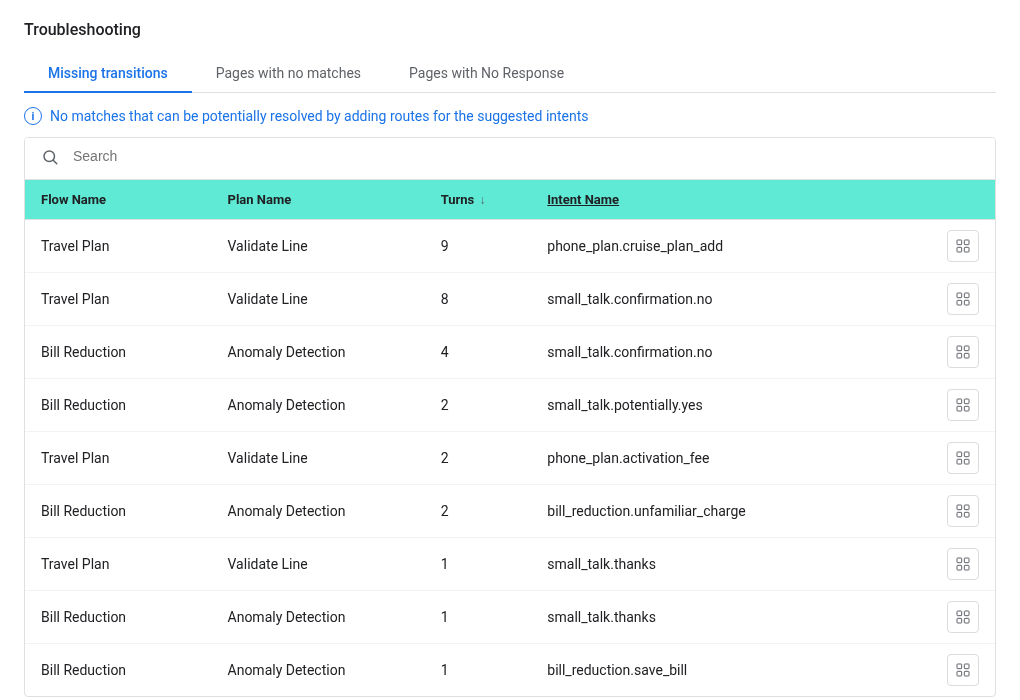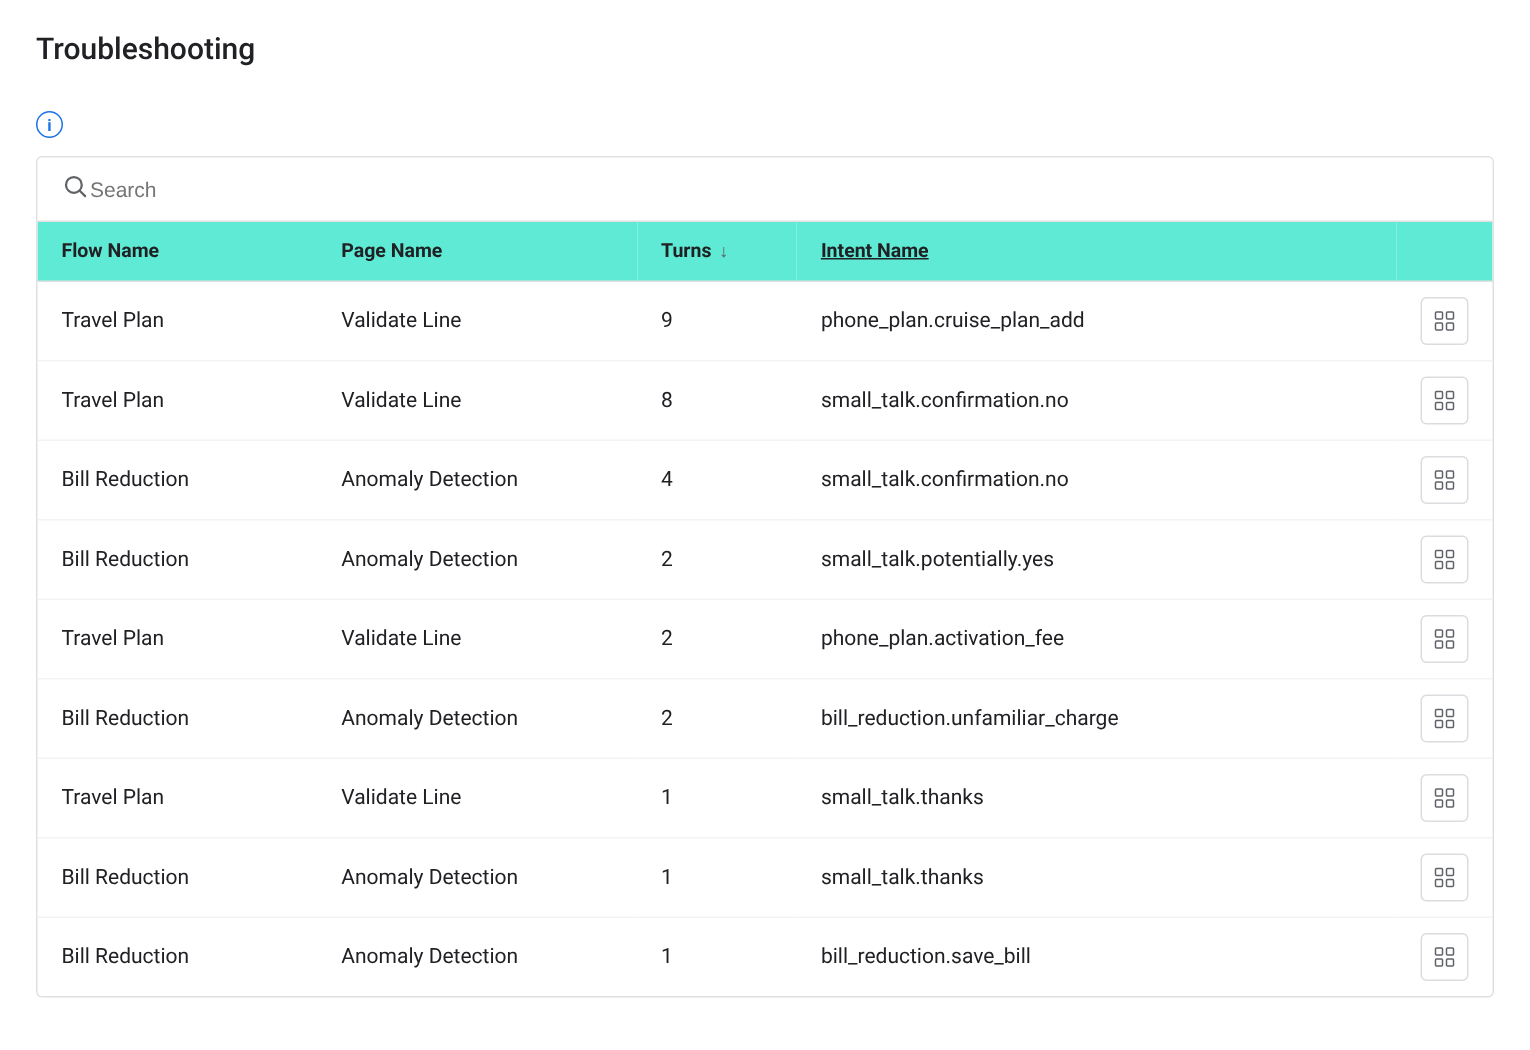--- a/index.html
+++ b/index.html
@@ -9,21 +9,21 @@
       background: #fff;
       color: #202124;
       width: 1020px;
       height: 700px;
       overflow: hidden;
     }
     .page-container {
       padding: 20px 24px 16px 24px;
     }
     .page-title {
-      font-size: 20px;
+      font-size: 16px;
       font-weight: 500;
       color: #202124;
       margin-bottom: 16px;
     }
     .tabs-bar {
       display: flex;
       border-bottom: 1px solid #e0e0e0;
       margin-bottom: 0;
     }
     .tab {
@@ -62,22 +62,22 @@
       color: #1a73e8;
       flex-shrink: 0;
     }
     .table-wrapper {
       border: 1px solid #e0e0e0;
       border-radius: 4px;
       overflow: hidden;
     }
     .search-row {
       display: flex;
-      align-items: center;
-      gap: 1px;
+      align-items: flex-start;
+      gap: 14px;
       padding: 10px 16px;
       border-bottom: 1px solid #e0e0e0;
       background: #fff;
     }
     .search-icon-svg {
       color: #5f6368;
     }
     .search-input {
       border: none;
       outline: none;
@@ -137,41 +137,47 @@
     .col-page { min-width: 160px; }
     .col-intent { min-width: 300px; text-decoration: underline; }
     .col-action { width: 50px; text-align: center; }
   </style>
 </head>
 <body>
 
 <div class="page-container">
   <div class="page-title">Troubleshooting</div>
 
+  <div class="tabs-bar">
+    <div class="tab active">Missing transitions</div>
+    <div class="tab">Pages with no matches</div>
+    <div class="tab">Pages with No Response</div>
+  </div>
 
   <div class="info-banner">
     <div class="info-icon">i</div>
+    <span>No matches that can be potentially resolved by adding routes for the suggested intents</span>
   </div>
 
   <div class="table-wrapper">
     <div class="search-row">
       <span class="search-icon-svg">
         <svg width="18" height="18" viewBox="0 0 24 24" fill="none" stroke="#5f6368" stroke-width="2" stroke-linecap="round" stroke-linejoin="round">
           <circle cx="11" cy="11" r="7"></circle>
           <line x1="21" y1="21" x2="16.65" y2="16.65"></line>
         </svg>
       </span>
       <input class="search-input" type="text" placeholder="Search" style="">
     </div>
 
     <table class="data-table">
       <thead>
         <tr>
           <th class="col-flow">Flow Name</th>
-          <th class="col-page">Page Name</th>
+          <th class="col-page">Plan Name</th>
           <th class="col-turns">
             <span>Turns</span>
             <span class="sort-arrow">↓</span>
           </th>
           <th class="col-intent">Intent Name</th>
           <th class="col-action"></th>
         </tr>
       </thead>
       <tbody id="table-body">
       <tr>

